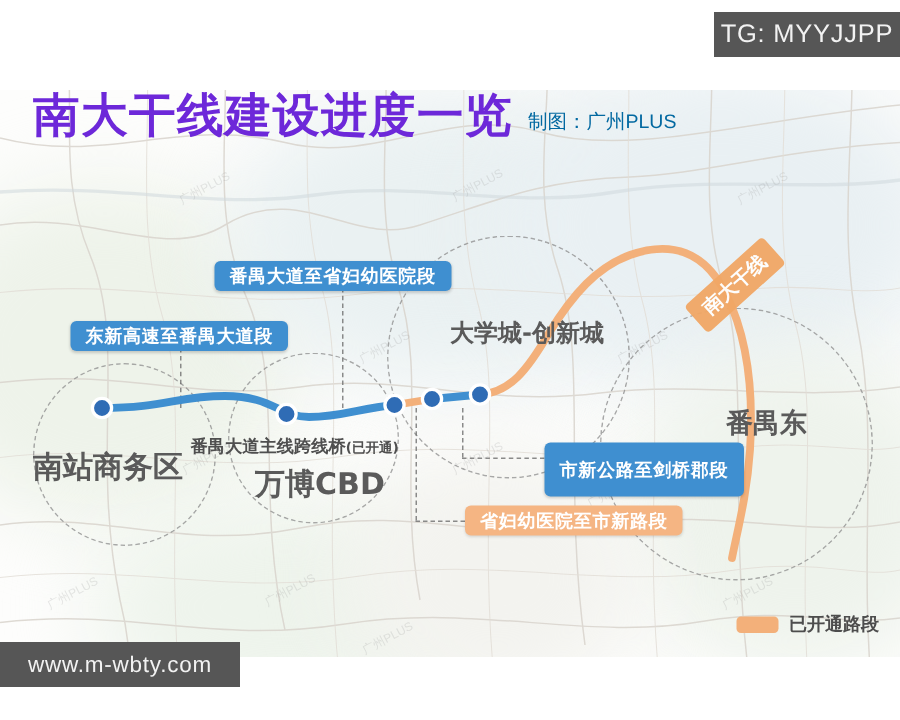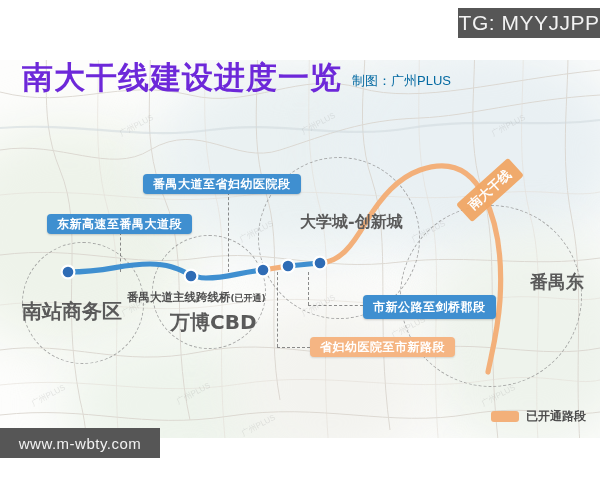--- a/index.html
+++ b/index.html
@@ -12,21 +12,21 @@
 
   
   .mapbg{position:absolute;left:0;top:0;width:600px;height:480px;}
   .mapbg .tint{position:absolute;border-radius:50%;filter:blur(26px);}
   .topband{position:absolute;left:0;top:0;width:600px;height:60px;background:#ffffff;z-index:40;}
   .botband{position:absolute;left:0;bottom:0;width:600px;height:42px;background:#ffffff;z-index:40;}
 
   
   .wm{position:absolute;background:#565656;color:#f2f2f2;z-index:60;
       display:flex;align-items:center;justify-content:center;letter-spacing:.5px;}
-  #wm-tg{right:0;top:8px;width:142px;height:30px;font-size:21px;}
+  #wm-tg{right:0;top:8px;width:124px;height:30px;font-size:17px;}
   #wm-site{left:0;bottom:22px;width:160px;height:30px;font-size:15px;}
 
   
   .title-wrap{position:absolute;left:22px;top:62px;z-index:45;display:flex;align-items:flex-end;}
   .title{font-size:31px;font-weight:bold;color:#6d28d9;letter-spacing:1px;line-height:1;
     font-family:"DejaVu Sans","Liberation Sans",sans-serif;}
   .subtitle{font-size:13px;color:#0369a1;margin-left:10px;margin-bottom:3px;white-space:nowrap;}
 
   
   .zone{position:absolute;border:1.4px dashed #8e8e8e;border-radius:50%;z-index:5;opacity:.75;}
@@ -156,29 +156,29 @@
   </svg>
 
   <div id="corridor-tag" style="left:455px;top:178px;">南大干线</div>
 
   <div class="badge blue" style="left:143px;top:174px;height:20px;padding:0 10px;font-size:12px;">番禺大道至省妇幼医院段</div>
 
   <div class="badge blue" style="left:47px;top:214px;height:20px;padding:0 10px;font-size:12px;">东新高速至番禺大道段</div>
 
   <div class="badge orange" style="left:310px;top:337px;height:20px;padding:0 10px;font-size:12px;">省妇幼医院至市新路段</div>
 
-  <div class="badge blue" style="left:363px;top:295px;height:24px;padding:0 10px;font-size:12px;">市新公路至剑桥郡段</div>
+  <div class="badge blue" style="left:363px;top:295px;height:36px;padding:0 10px;font-size:12px;">市新公路至剑桥郡段</div>
 
   <div class="place" style="left:22px;top:298px;font-size:20px;">南站商务区</div>
 
   <div class="place" style="left:170px;top:309px;font-size:20px;">万博CBD</div>
 
   <div class="place" style="left:300px;top:212px;font-size:16px;">大学城-创新城</div>
 
-  <div class="place" style="left:484px;top:270px;font-size:18px;margin-left:46px;">番禺东</div>
+  <div class="place" style="left:484px;top:270px;font-size:18px;">番禺东</div>
 
   <div class="note" style="left:127px;top:290px;font-size:11.5px;">
     <span>番禺大道主线跨线桥</span><small>(已开通)</small>
   </div>
 
   <div id="legend">
     <div class="leg-item">
       <span class="leg-sw" style="background:#f3b07a;"></span>
       <span class="leg-tx">已开通路段</span>
     </div>

